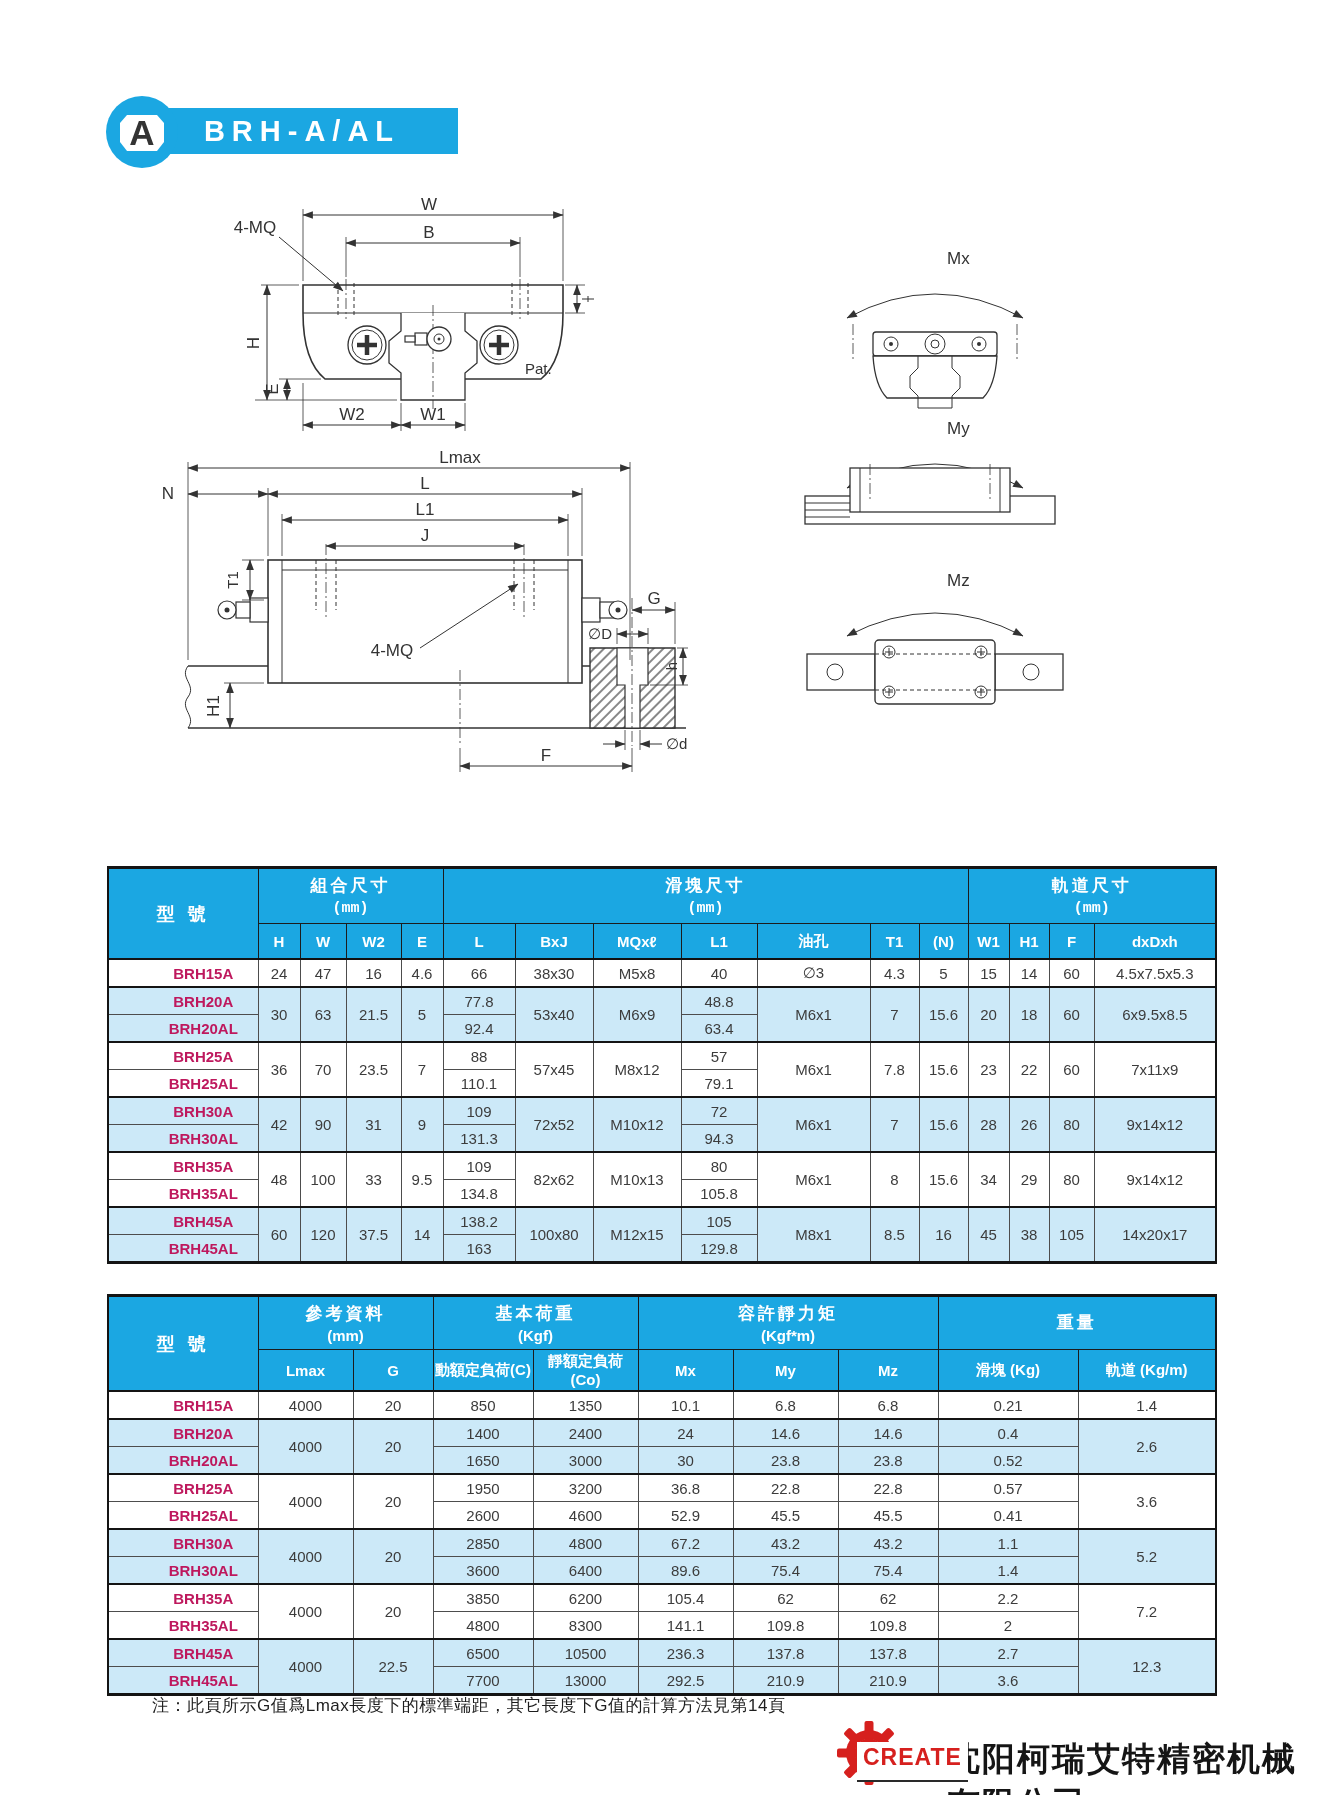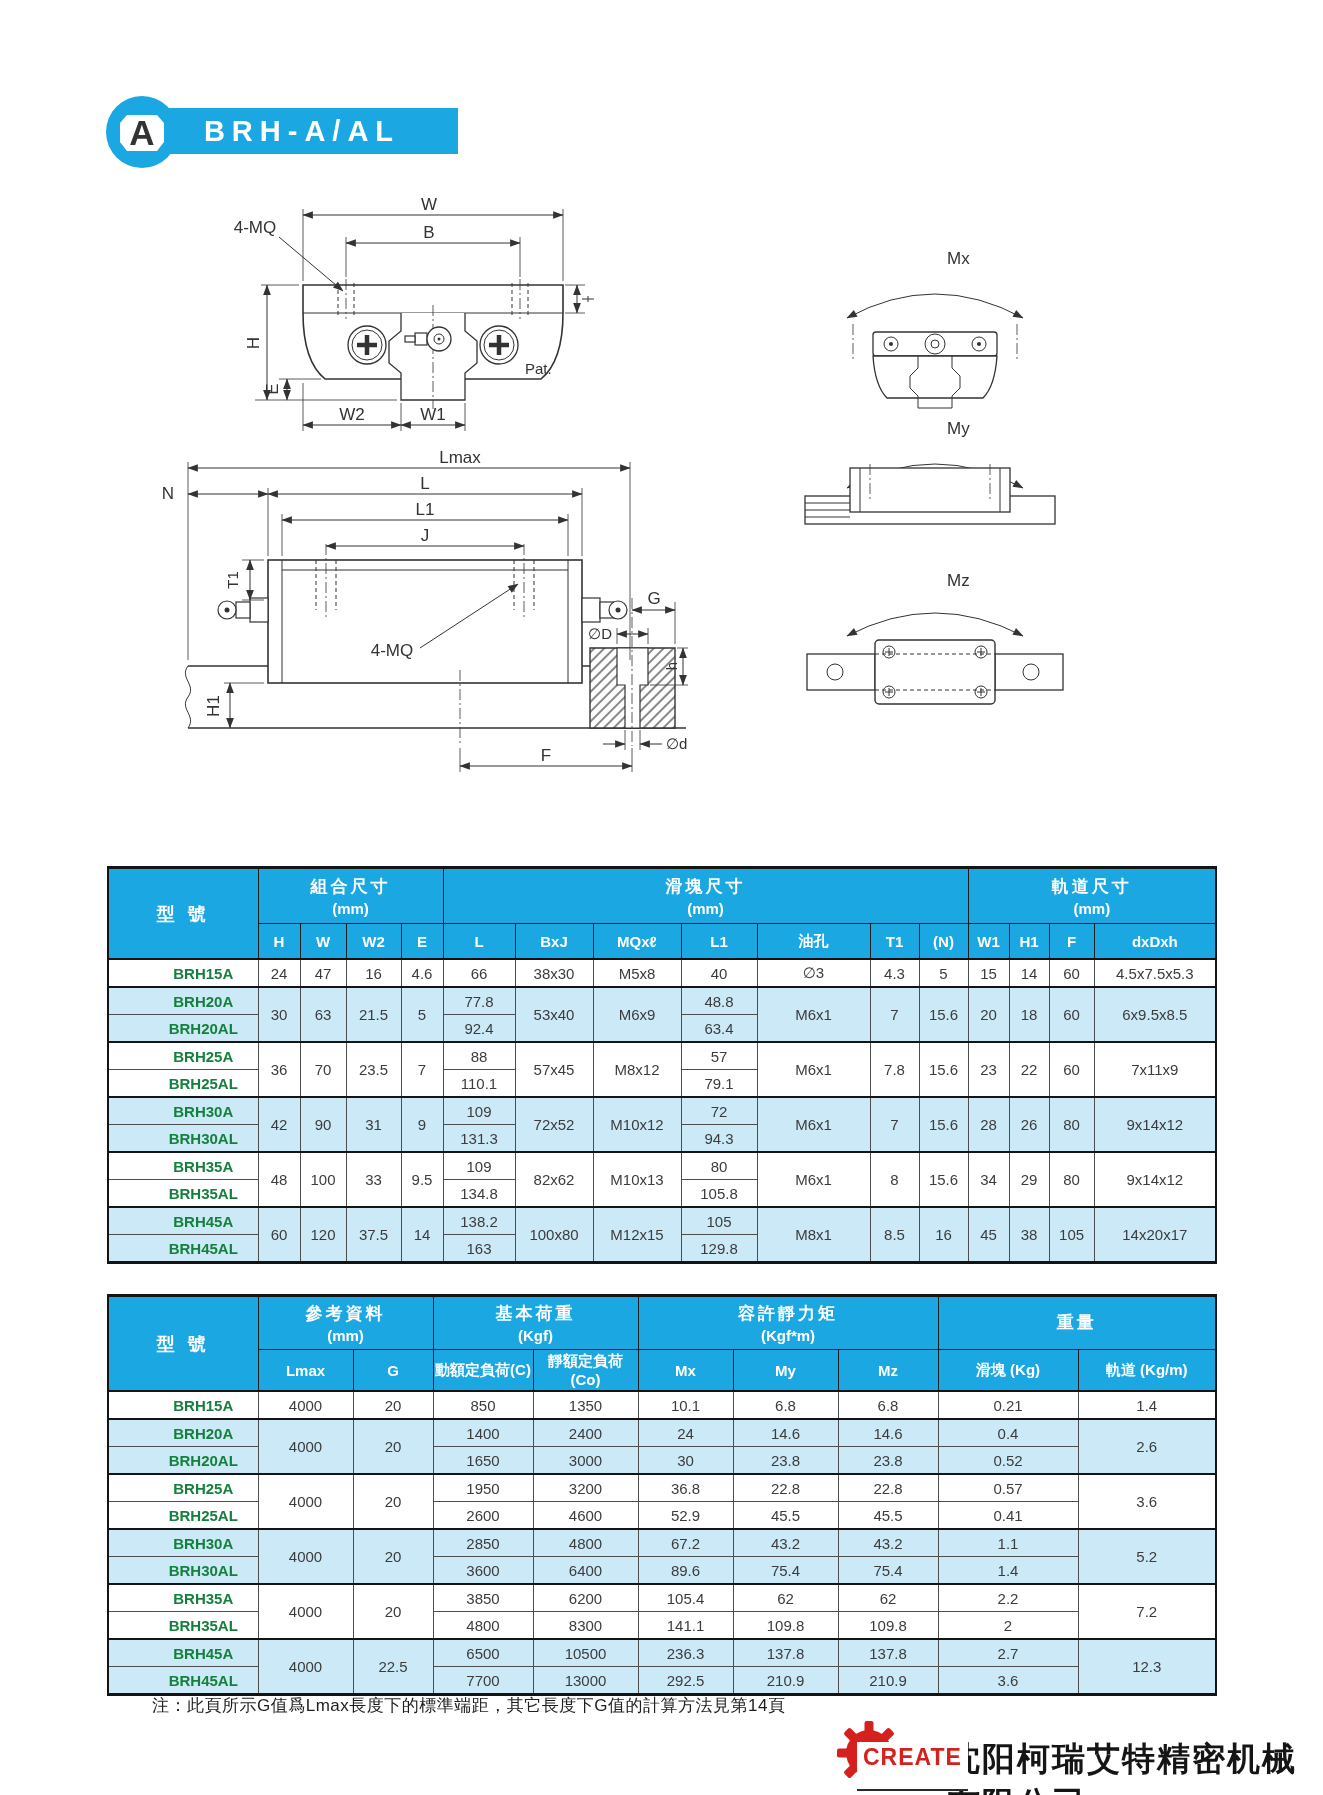--- a/index.html
+++ b/index.html
@@ -30,36 +30,36 @@
               border:2px solid #141414;border-top:3.5px solid #141414;border-bottom:3.5px solid #141414;}
   .spec-table th,.spec-table td{text-align:center;vertical-align:middle;padding:0;overflow:hidden;}
   .spec-table thead th{background:#1BA7E2;color:#fff;border:1px solid #1c1c1c;font-weight:bold;}
   .spec-table thead tr:last-child th{border-bottom:2.5px solid #111;}
   .th-model{font-size:18px;letter-spacing:4px;}
   .g-label{font-size:17px;letter-spacing:3px;line-height:1.5;}
   .g-unit{font-size:15px;letter-spacing:0;line-height:1.2;}
   .subhead th{font-size:15px;}
   .th-small{font-size:11.5px;font-weight:bold;}
   .spec-table td{border:1px solid #4d4d4d;color:#3c3c3c;font-size:15px;background:#fff;}
-  .spec-table td.model{font-weight:bold;color:#15803d;padding-left:40px;}
+  .spec-table td.model{font-weight:bold;color:#be185d;padding-left:40px;}
   .spec-table tr.shade td{background:#CCE9F8;}
   .spec-table tr.gfirst td{border-top:2.5px solid #141414;}
   #table1{left:107px;top:866px;}
-  #table1 .th-group{height:54px;}
+  #table1 .th-group{height:54px;font-family:Liberation Mono, monospace;}
   #table1 .subhead th{height:34px;}
   #table1 td{height:26px;}
   #table2{left:107px;top:1294px;}
   #table2 .th-group{height:52px;}
   #table2 .subhead th{height:40px;}
   #table2 td{height:26px;}
 
   .note{left:112px;top:1694px;font-size:17px;color:#1e1e1e;letter-spacing:0.5px;margin-left:40px;}
 
   .create-label{left:857px;top:1742px;background:#fff;color:#D6201E;font-weight:bold;
-                font-size:23px;letter-spacing:1px;padding:2px 6px 18px 6px;
+                font-size:23px;letter-spacing:1px;padding:2px 6px 9px 6px;
                 border-bottom:2.5px solid #2a2a2a;z-index:2;}
   .company{left:947px;top:1737px;font-size:33px;font-weight:bold;color:#151515;letter-spacing:2px;}
 </style>
 </head>
 <body>
 
 <div class="abs banner">
   <span>BRH-A/AL</span>
 </div>
 <svg class="abs logo" width="76" height="76" viewBox="0 0 76 76">

